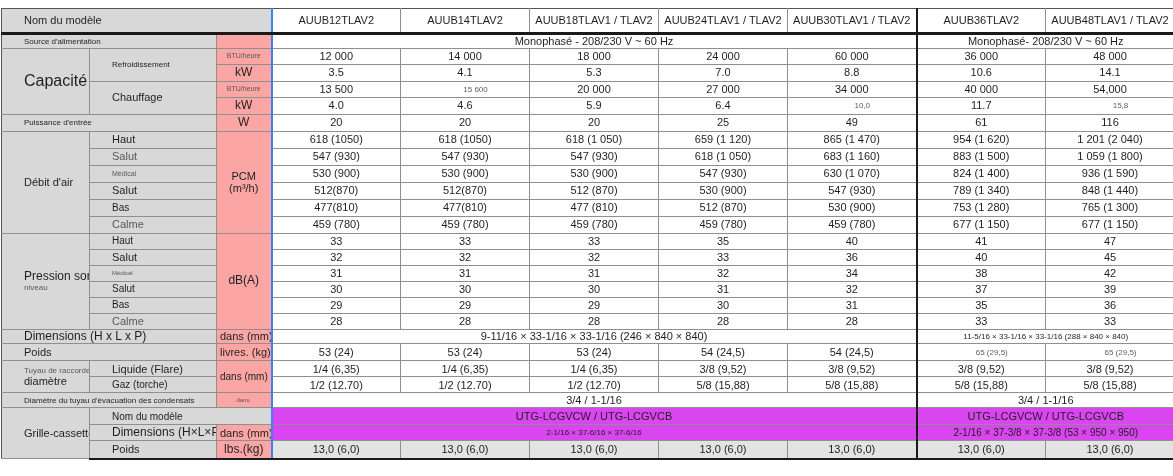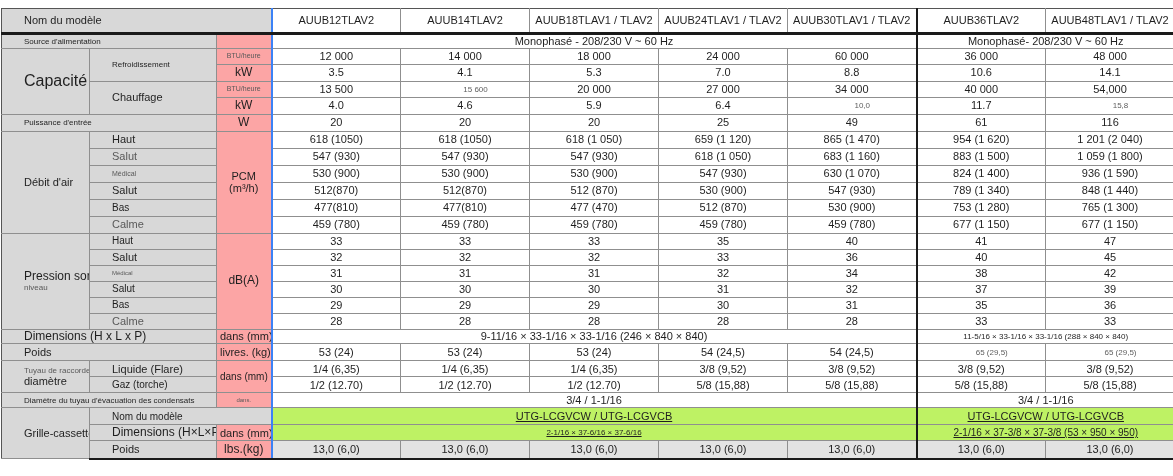--- a/index.html
+++ b/index.html
@@ -4,21 +4,21 @@
 <style>
   html,body{margin:0;padding:0;background:#fff;}
   body{width:1173px;height:476px;font-family:"Liberation Sans",sans-serif;color:#1f1f1f;overflow:hidden;}
   .wrap{padding-top:8px;}
   table{border-collapse:collapse;width:1171px;table-layout:fixed;margin-left:1px;}
   td{border:1px solid #8f8f8f;padding:0 3px;text-align:center;vertical-align:middle;white-space:nowrap;overflow:hidden;line-height:1.15;}
   .lb{background:#d8d8d8;text-align:left;padding-left:22px;}
   .lc{background:#fca5a5;text-align:center;}
   .hm{background:#dcdcdc;font-size:12px;}
   .vl{background:#ffffff;font-size:11px;}
-  .gd{background:#bef264;text-decoration:underline;}
+  .gd{background:#d946ef;}
   .gw{background:#e3e3e3;}
   .dim{color:#595959;}
   .sm{font-size:8px;color:#5e5e5e;padding-left:24px;}
   .f6{font-size:6px}.f7{font-size:7px}.f8{font-size:8px}.f9{font-size:11px}
   .f10{font-size:10px}.f11{font-size:11px}.f12{font-size:12px}.f13{font-size:16px}
   tr.hdr td{border-bottom:3px solid #1a1a1a;border-top:1px solid #555;}
   tr.last td{border-bottom:2px solid #1a1a1a;}
   .bLd{border-left:2px solid #3b82f6;}
   .bL2{border-left:2px solid #1a1a1a;margin-left:16px;}
   td:first-child{border-left:1px solid #555;}
@@ -159,21 +159,21 @@
           <td class="vl ">512 (870)</td>
           <td class="vl ">530 (900)</td>
           <td class="vl ">547 (930)</td>
           <td class="vl  bL2">789 (1 340)</td>
           <td class="vl ">848 (1 440)</td>
         </tr>
   <tr style="height:17px">
     <td class="lb f10">Bas</td>
   <td class="vl  bLd">477(810)</td>
           <td class="vl ">477(810)</td>
-          <td class="vl ">477 (470)</td>
+          <td class="vl ">477 (810)</td>
           <td class="vl ">512 (870)</td>
           <td class="vl ">530 (900)</td>
           <td class="vl  bL2">753 (1 280)</td>
           <td class="vl ">765 (1 300)</td>
         </tr>
   <tr style="height:17px">
     <td class="lb f11 dim">Calme</td>
   <td class="vl  bLd">459 (780)</td>
           <td class="vl ">459 (780)</td>
           <td class="vl ">459 (780)</td>

